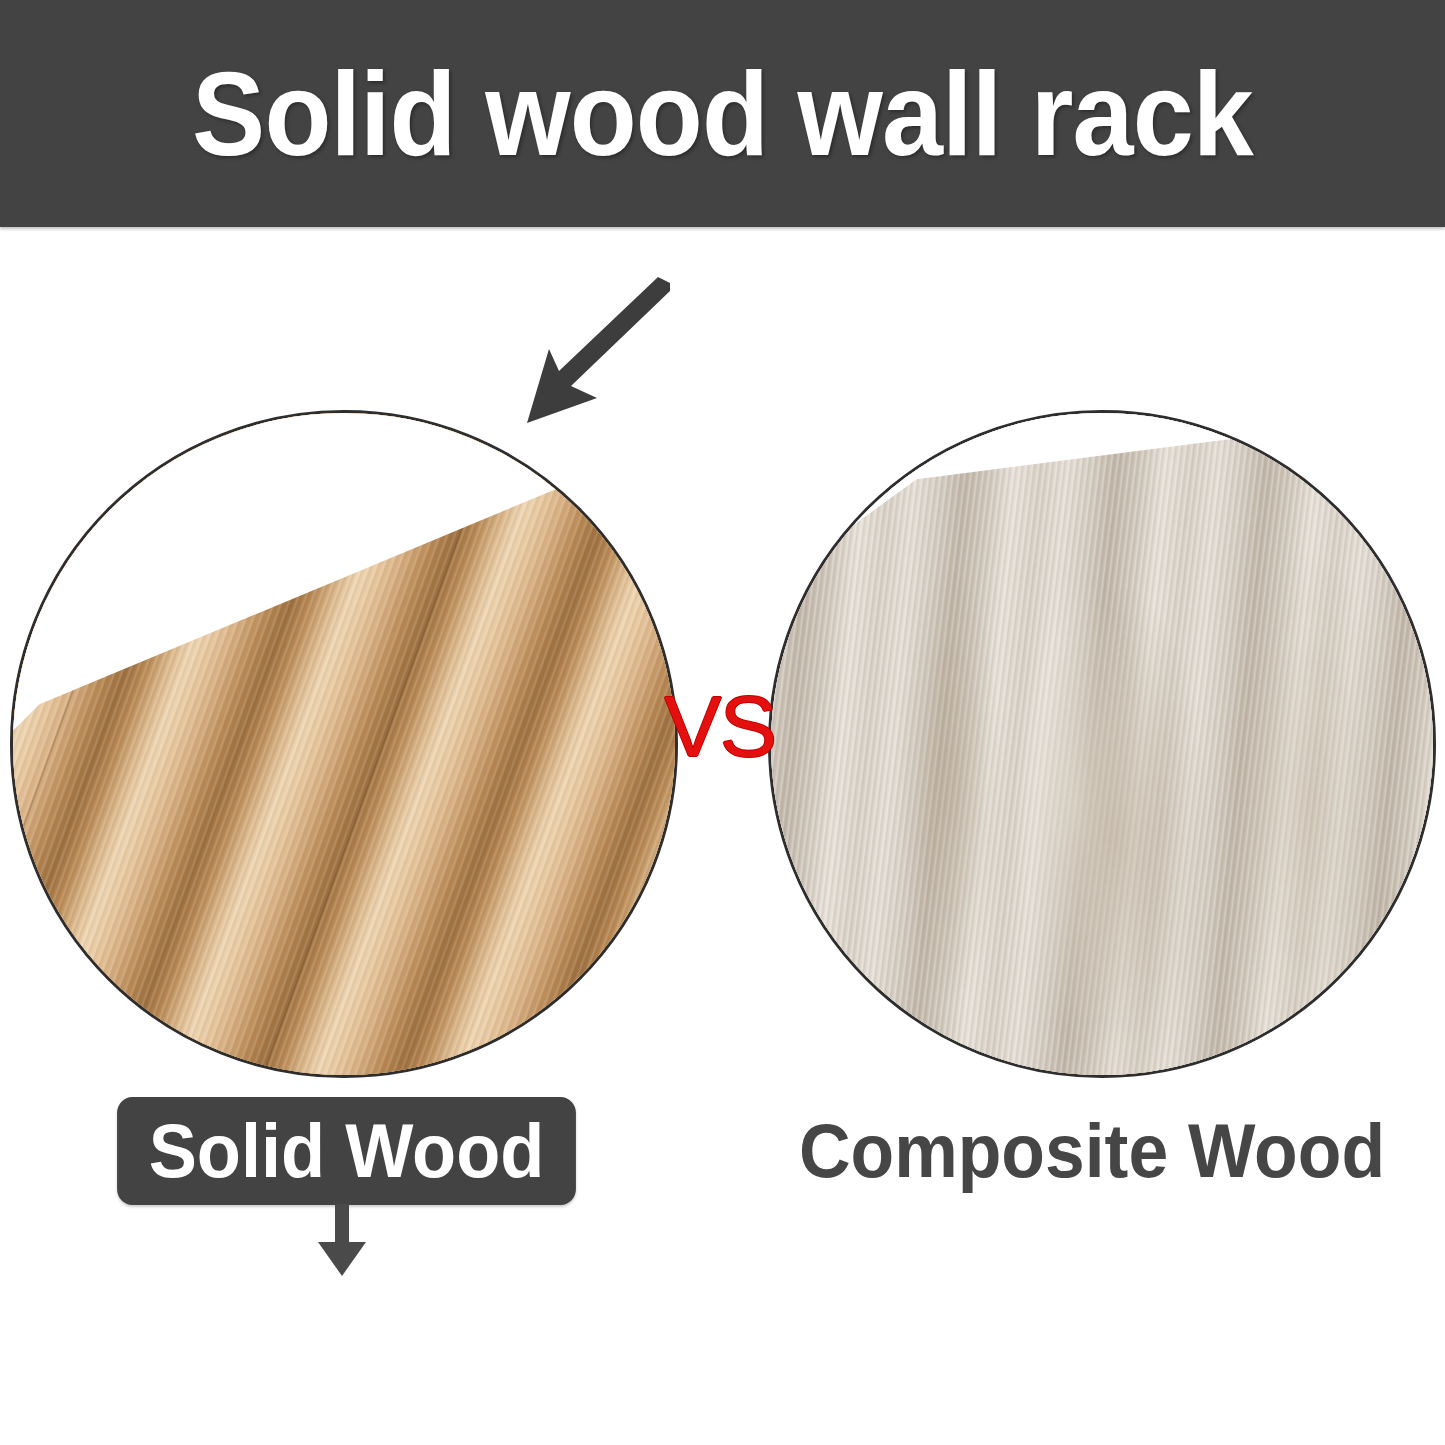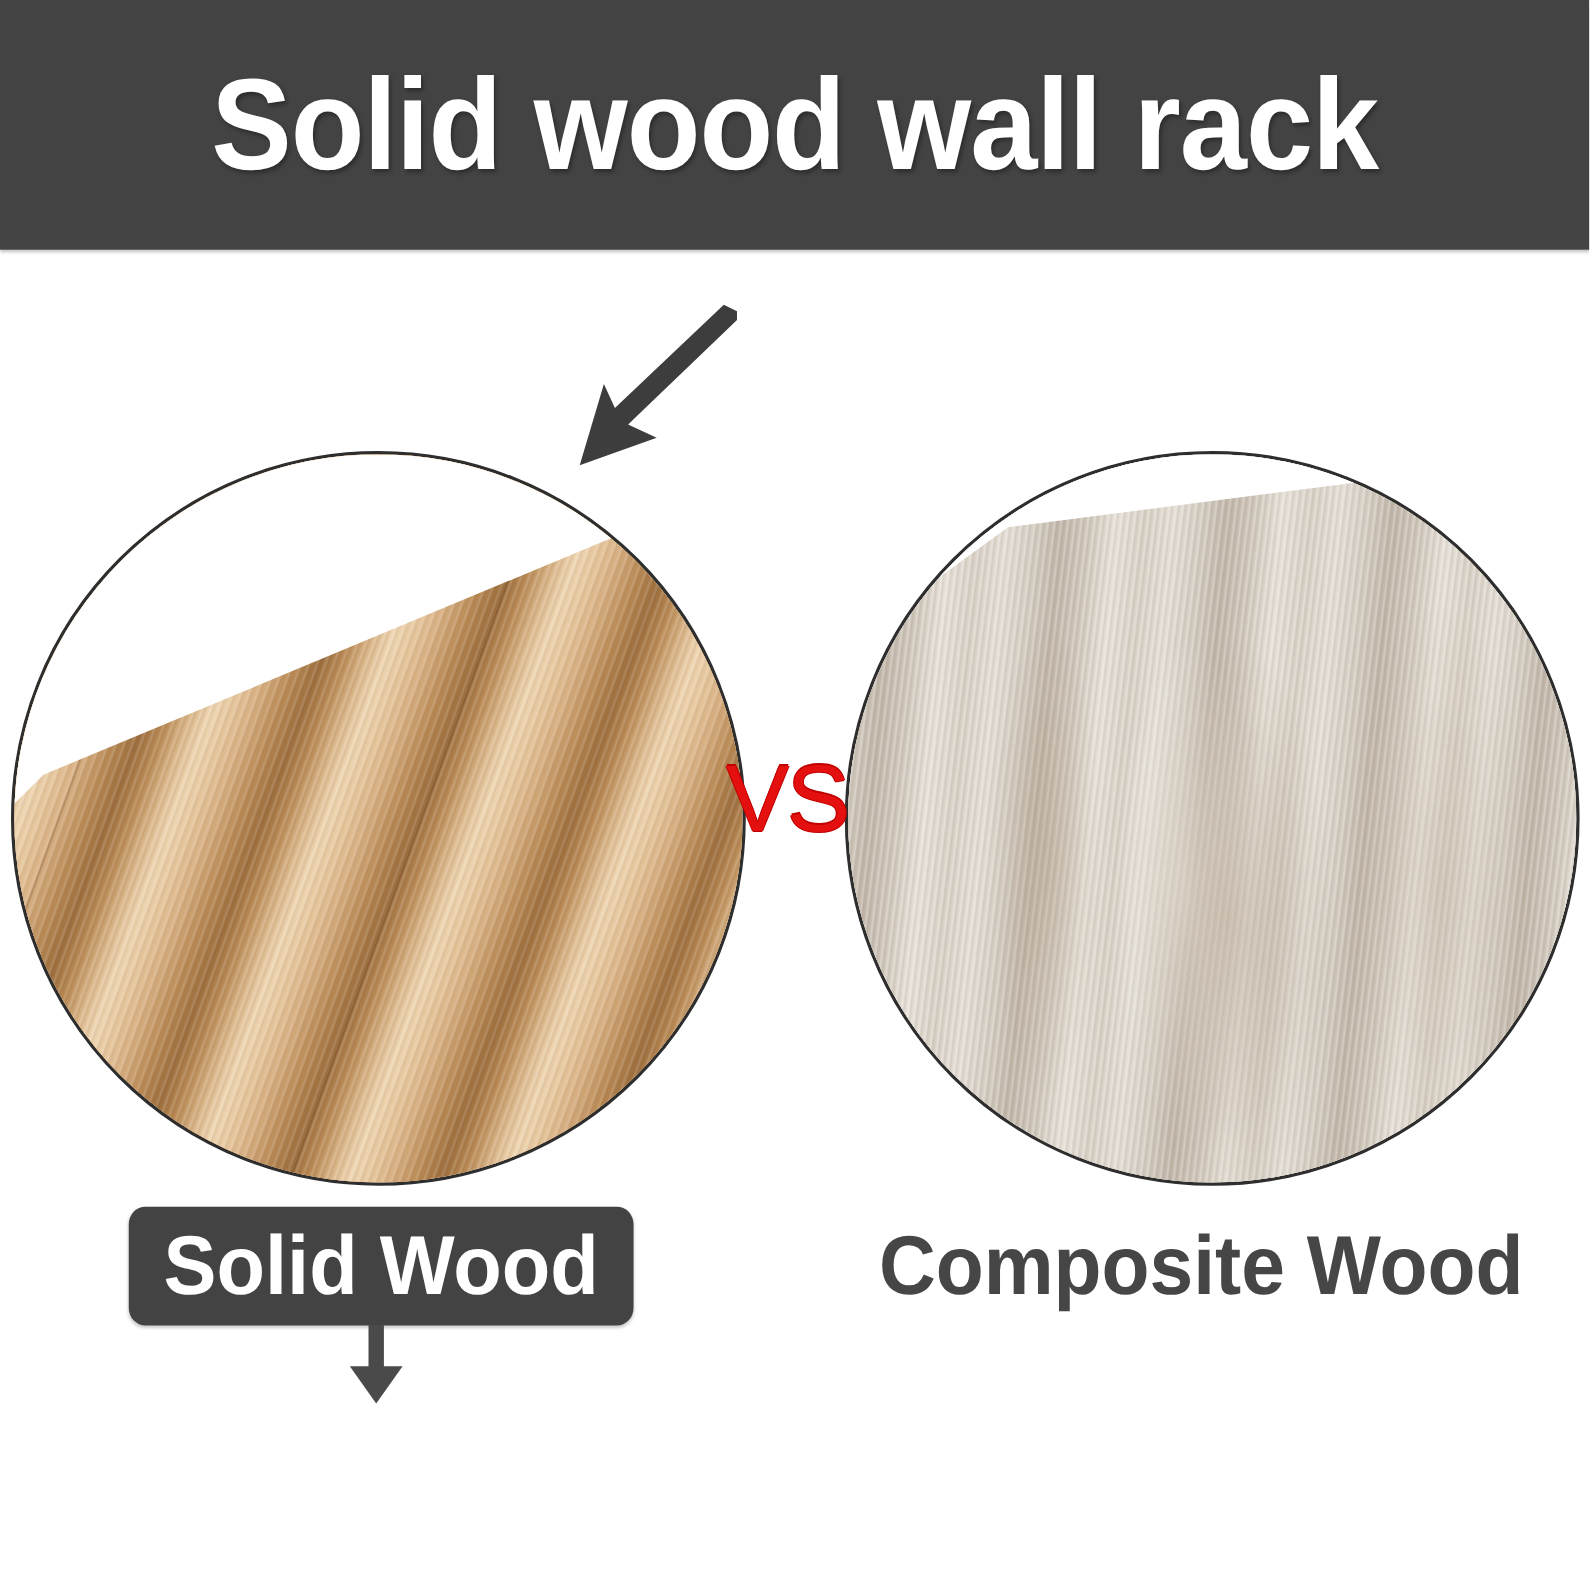--- a/index.html
+++ b/index.html
@@ -167,21 +167,21 @@
   }
   .wedge-left  { clip-path: polygon(0 0, 100% 0, 100% 4%, 4% 44%, 0 48%); }
   .wedge-right { clip-path: polygon(0 0, 100% 0, 22% 10%, 0 26%); }
 
   
   .vs-label {
     position: absolute;
     left: 660px;
     top: 683px;
     width: 115px;
-    text-align: left;
+    text-align: right;
     color: #e41010;
     font-family: "Liberation Sans", sans-serif;
     font-weight: normal;
     font-size: 86px;
     line-height: 1;
     letter-spacing: -2px;
     z-index: 5;
     text-shadow: 1px 0 0 #c00000, -1px 0 0 #c00000, 0 1px 0 #c00000, 0 -1px 0 #c00000;
   }
 

